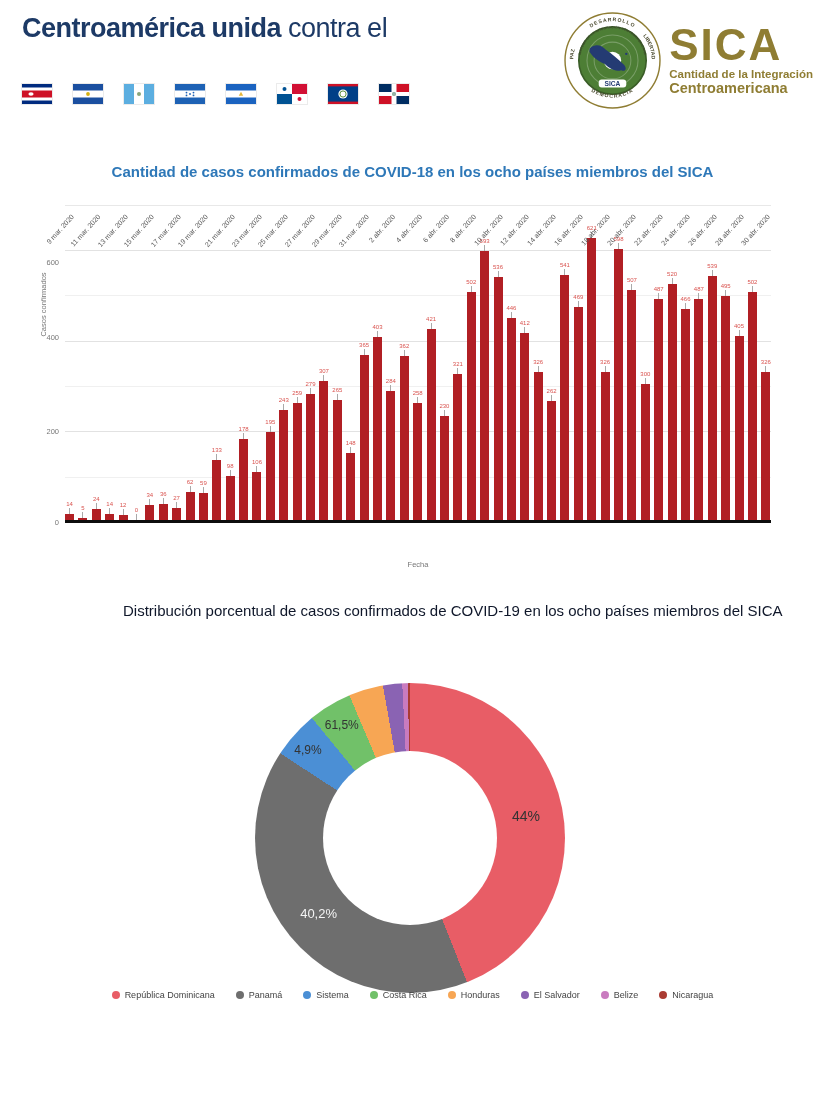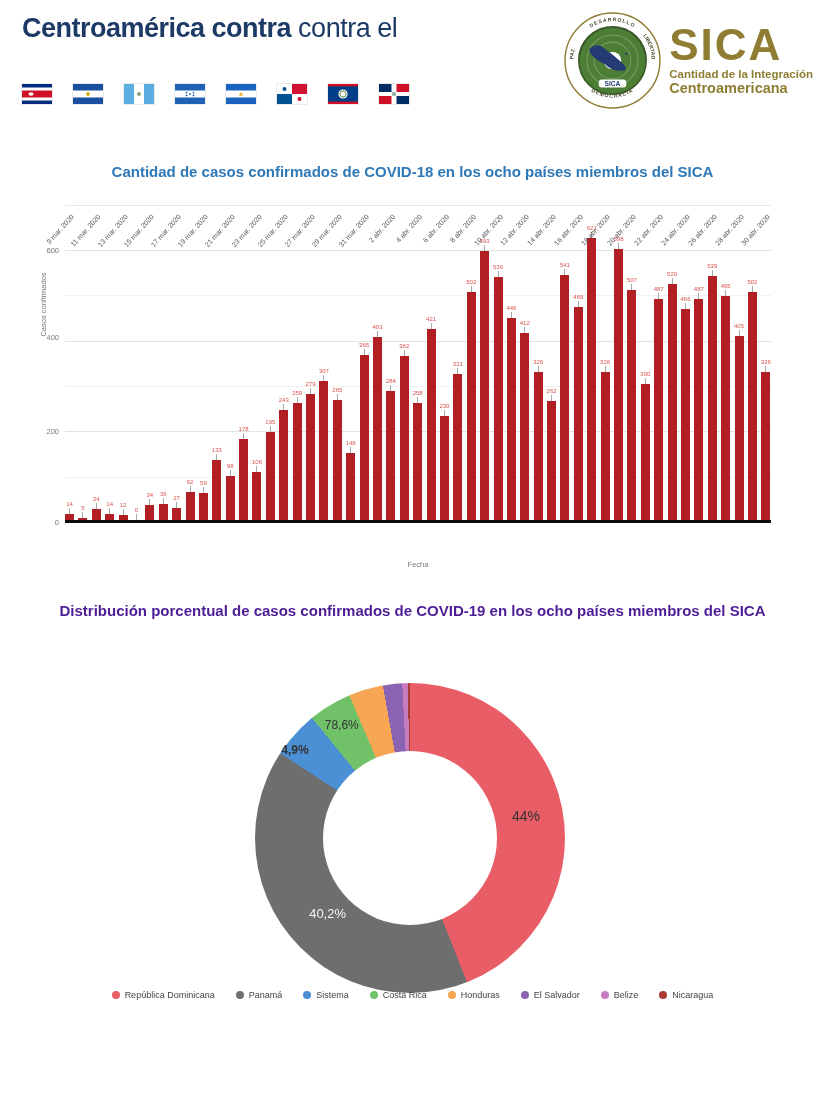--- a/index.html
+++ b/index.html
@@ -34,41 +34,41 @@
   .bval{position:absolute;left:50%;transform:translateX(-50%);
         font-size:6px;color:#d9534f;white-space:nowrap;}
   .xdate{position:absolute;top:10px;right:45%;transform:rotate(-48deg);
          transform-origin:100% 0;font-size:7px;color:#555;white-space:nowrap;}
   .axis-y{position:absolute;left:-12px;top:300px;width:110px;text-align:center;
           transform:rotate(-90deg);font-size:7.5px;color:#777;}
   .axis-x{position:absolute;left:65px;top:560px;width:706px;text-align:center;
           font-size:7.5px;color:#777;}
   
   .dn-title{position:absolute;top:601px;left:50%;transform:translateX(-50%);width:740px;
-            text-align:center;font-size:15px;font-weight:700;color:#4c1d95;line-height:1.35;}
+            text-align:right;font-size:15px;font-weight:400;color:#0f172a;line-height:1.35;}
   .donut{position:absolute;left:255px;top:683px;width:310px;height:310px;border-radius:50%;}
   .hole{position:absolute;left:50%;top:50%;width:174px;height:174px;margin:-87px 0 0 -87px;
         background:#fff;border-radius:50%;}
   .slabel{position:absolute;transform:translate(-50%,-50%);font-size:12px;color:#333;}
   .slabel.big{font-size:14px;}
   .slabel.white{color:#f4f4f4;font-size:13px;}
   .legend{position:absolute;top:990px;left:0;width:100%;display:flex;
           justify-content:center;gap:21px;}
   .litem{display:flex;align-items:center;gap:5px;font-size:9px;color:#444;}
   .ldot{width:8px;height:8px;border-radius:50%;}
   
   .footer{position:absolute;top:1063px;left:22px;font-size:10.5px;color:#4f4f4f;}
 </style>
 </head>
 <body>
 
 <div class="page">
 
   <div class="hdr">
-    <div class="hdr-l1"><b>Centroamérica contra</b><span> contra el</span></div>
+    <div class="hdr-l1"><b>Centroamérica unida</b><span> contra el</span></div>
   </div>
 
   <div class="flags">
     <svg width="30" height="20">
         <rect width="30" height="20" fill="#002b7f"></rect>
         <rect y="3.5" width="30" height="13" fill="#fff"></rect>
         <rect y="6.5" width="30" height="7" fill="#ce1126"></rect>
         <ellipse cx="9" cy="10" rx="2.6" ry="1.8" fill="#fff"></ellipse>
       </svg>
     <svg width="30" height="20">
@@ -446,32 +446,32 @@
         <div class="bw">
           <div class="bar" style="height: 147.787px; background: rgb(177, 31, 36);"></div>
           <div class="stem" style="bottom: 147.787px;"></div>
           <div class="bval" style="bottom: 154.787px;">326</div>
           <div class="xdate">30 abr. 2020</div>
         </div>
       </div>
   <div class="ylab" style="bottom: -4px;">0</div>
       <div class="ylab" style="bottom: 86.6667px;">200</div>
       <div class="ylab" style="bottom: 181px;">400</div>
-      <div class="ylab" style="bottom: 268px; margin-top: 12px;">600</div>
+      <div class="ylab" style="bottom: 256px; margin-top: 12px;">600</div>
     </div>
   <div class="axis-y">Casos confirmados</div>
   <div class="axis-x">Fecha</div>
 
   <div class="dn-title">Distribución porcentual de casos confirmados de COVID-19 en los ocho países miembros del SICA</div>
   <div class="donut" style="background: conic-gradient(rgb(232, 93, 102) 0%, rgb(232, 93, 102) 44%, rgb(110, 110, 110) 44%, rgb(110, 110, 110) 84.2%, rgb(75, 143, 213) 84.2%, rgb(75, 143, 213) 89.1%, rgb(113, 193, 105) 89.1%, rgb(113, 193, 105) 93.6%, rgb(247, 166, 84) 93.6%, rgb(247, 166, 84) 97.2%, rgb(138, 99, 179) 97.2%, rgb(138, 99, 179) 99.2%, rgb(201, 123, 191) 99.2%, rgb(201, 123, 191) 99.8%, rgb(170, 59, 50) 99.8%, rgb(170, 59, 50) 100%);">
     <div class="hole"></div>
   <div class="slabel big" style="left: 270.91px; top: 132.889px;">44%</div>
-      <div class="slabel white" style="left: 63.6086px; top: 229.643px; margin-left: 9px;">40,2%</div>
-      <div class="slabel" style="left: 40px; top: 66.7775px; font-weight: bold;">4,9%</div>
-      <div class="slabel" style="left: 86.7387px; top: 42.0204px;">78,6%</div>
+      <div class="slabel white" style="left: 63.6086px; top: 229.643px;">40,2%</div>
+      <div class="slabel" style="left: 53px; top: 66.7775px;">4,9%</div>
+      <div class="slabel" style="left: 86.7387px; top: 42.0204px;">61,5%</div>
     </div>
   <div class="legend">
       <div class="litem">
         <span class="ldot" style="background: rgb(232, 93, 102);"></span>
         <span>República Dominicana</span>
       </div>
       <div class="litem">
         <span class="ldot" style="background: rgb(110, 110, 110);"></span>
         <span>Panamá</span>
       </div>

